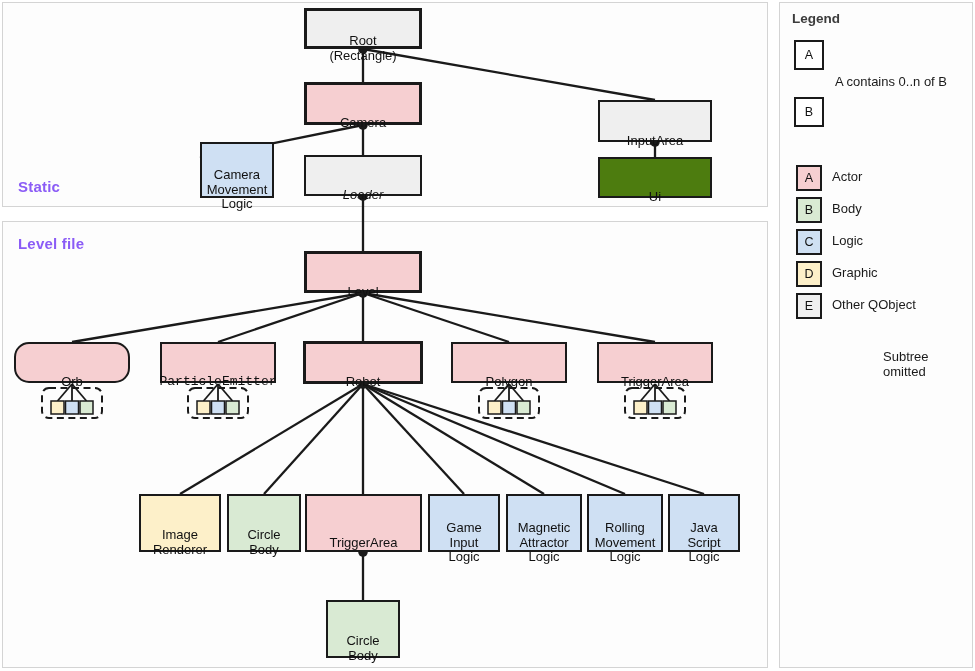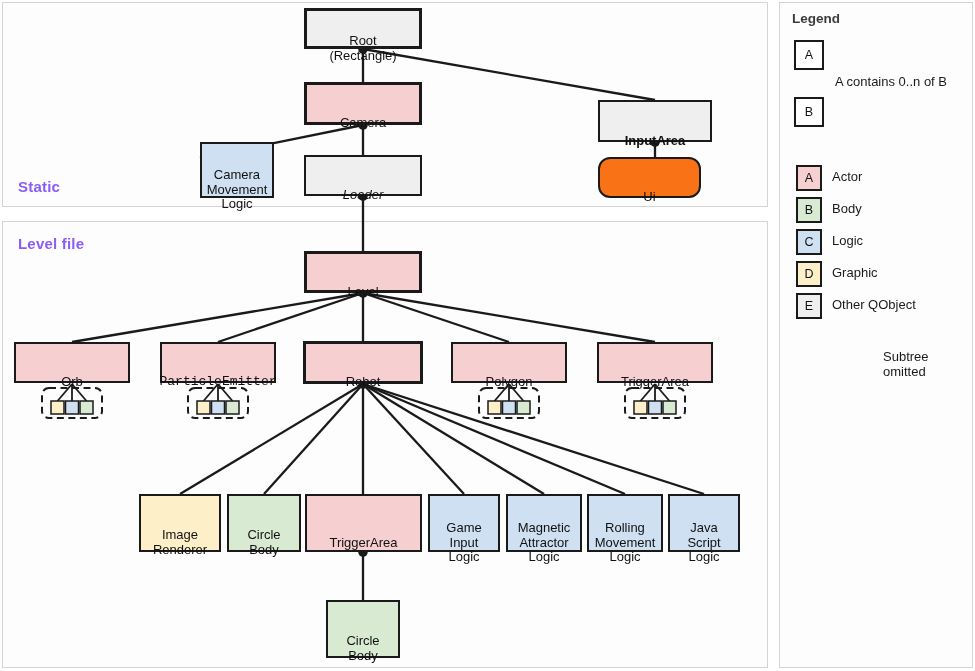--- a/index.html
+++ b/index.html
@@ -114,30 +114,30 @@
         <span>Camera</span>
       </div>
       <div class="nodebox" style="left: 200px; top: 142px; width: 74px; height: 56px; background: rgb(207, 224, 243);">
         <span>Camera
 Movement
 Logic</span>
       </div>
       <div class="nodebox" style="left: 304px; top: 155px; width: 118px; height: 41px; background: rgb(239, 239, 239); font-style: italic;">
         <span>Loader</span>
       </div>
-      <div class="nodebox" style="left: 598px; top: 100px; width: 114px; height: 42px; background: rgb(239, 239, 239); font-weight: bold;">
+      <div class="nodebox" style="left: 598px; top: 100px; width: 114px; height: 42px; background: rgb(239, 239, 239);">
         <span>InputArea</span>
       </div>
-      <div class="nodebox" style="left: 598px; top: 157px; width: 103px; height: 41px; background: #f97316; border-radius: 12px;">
+      <div class="nodebox" style="left: 598px; top: 157px; width: 114px; height: 41px; background: #4d7c0f;">
         <span>Ui</span>
       </div>
       <div class="nodebox bold" style="left: 304px; top: 251px; width: 118px; height: 42px; background: rgb(246, 207, 209);">
         <span>Level</span>
       </div>
-      <div class="nodebox" style="left: 14px; top: 342px; width: 116px; height: 41px; background: rgb(246, 207, 209);">
+      <div class="nodebox" style="left: 14px; top: 342px; width: 116px; height: 41px; background: rgb(246, 207, 209); border-radius: 15px;">
         <span>Orb</span>
       </div>
       <div class="nodebox" style="left: 160px; top: 342px; width: 116px; height: 41px; background: rgb(246, 207, 209); font-family: Liberation Mono, monospace;">
         <span>ParticleEmitter</span>
       </div>
       <div class="nodebox bold" style="left: 303px; top: 341px; width: 120px; height: 43px; background: rgb(246, 207, 209);">
         <span>Robot</span>
       </div>
       <div class="nodebox" style="left: 451px; top: 342px; width: 116px; height: 41px; background: rgb(246, 207, 209);">
         <span>Polygon</span>

